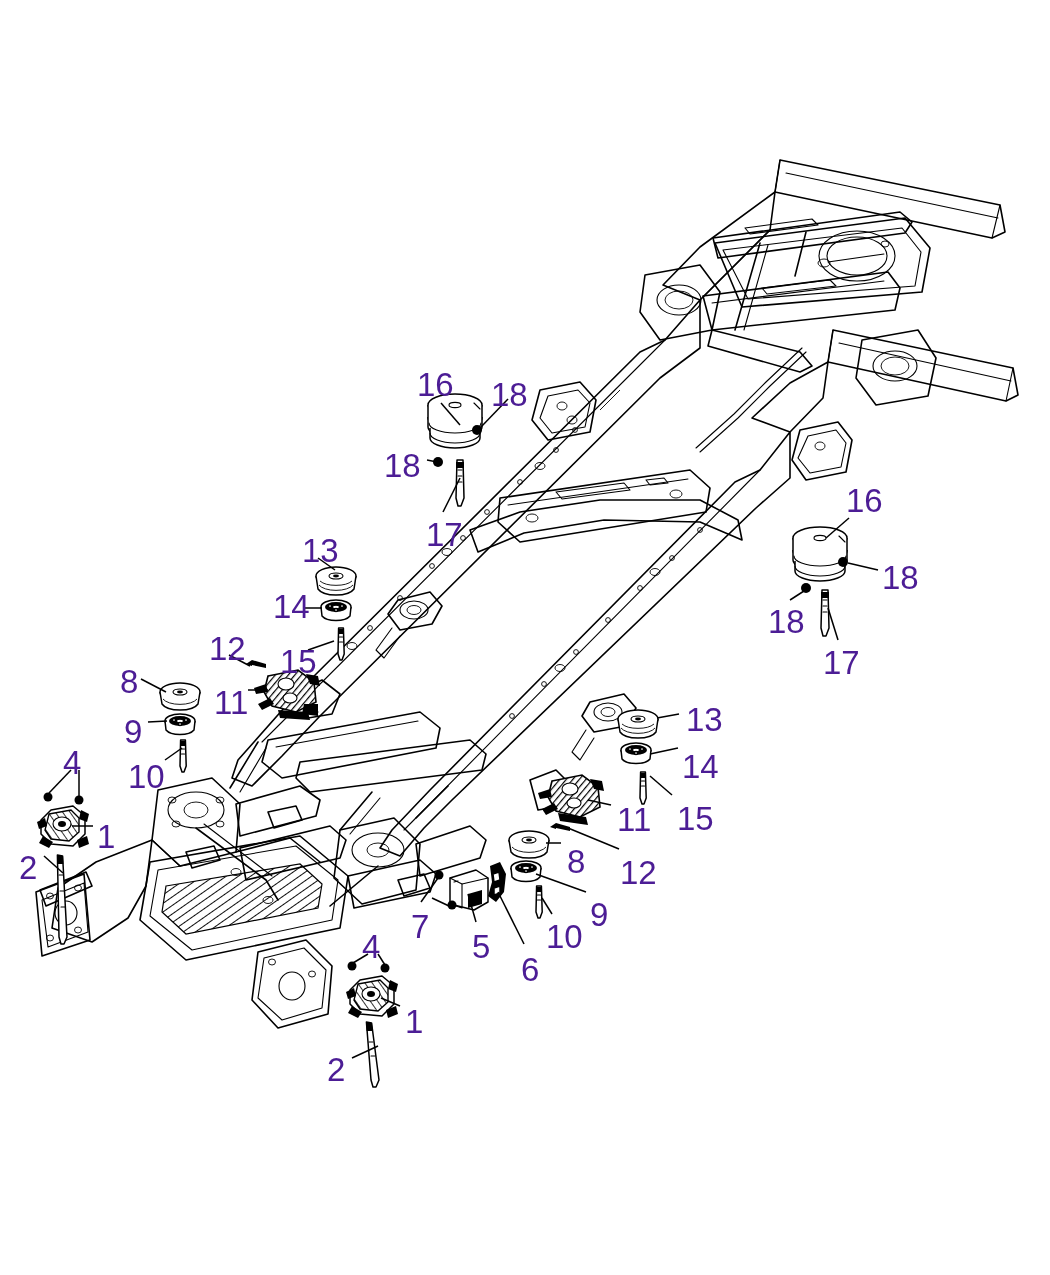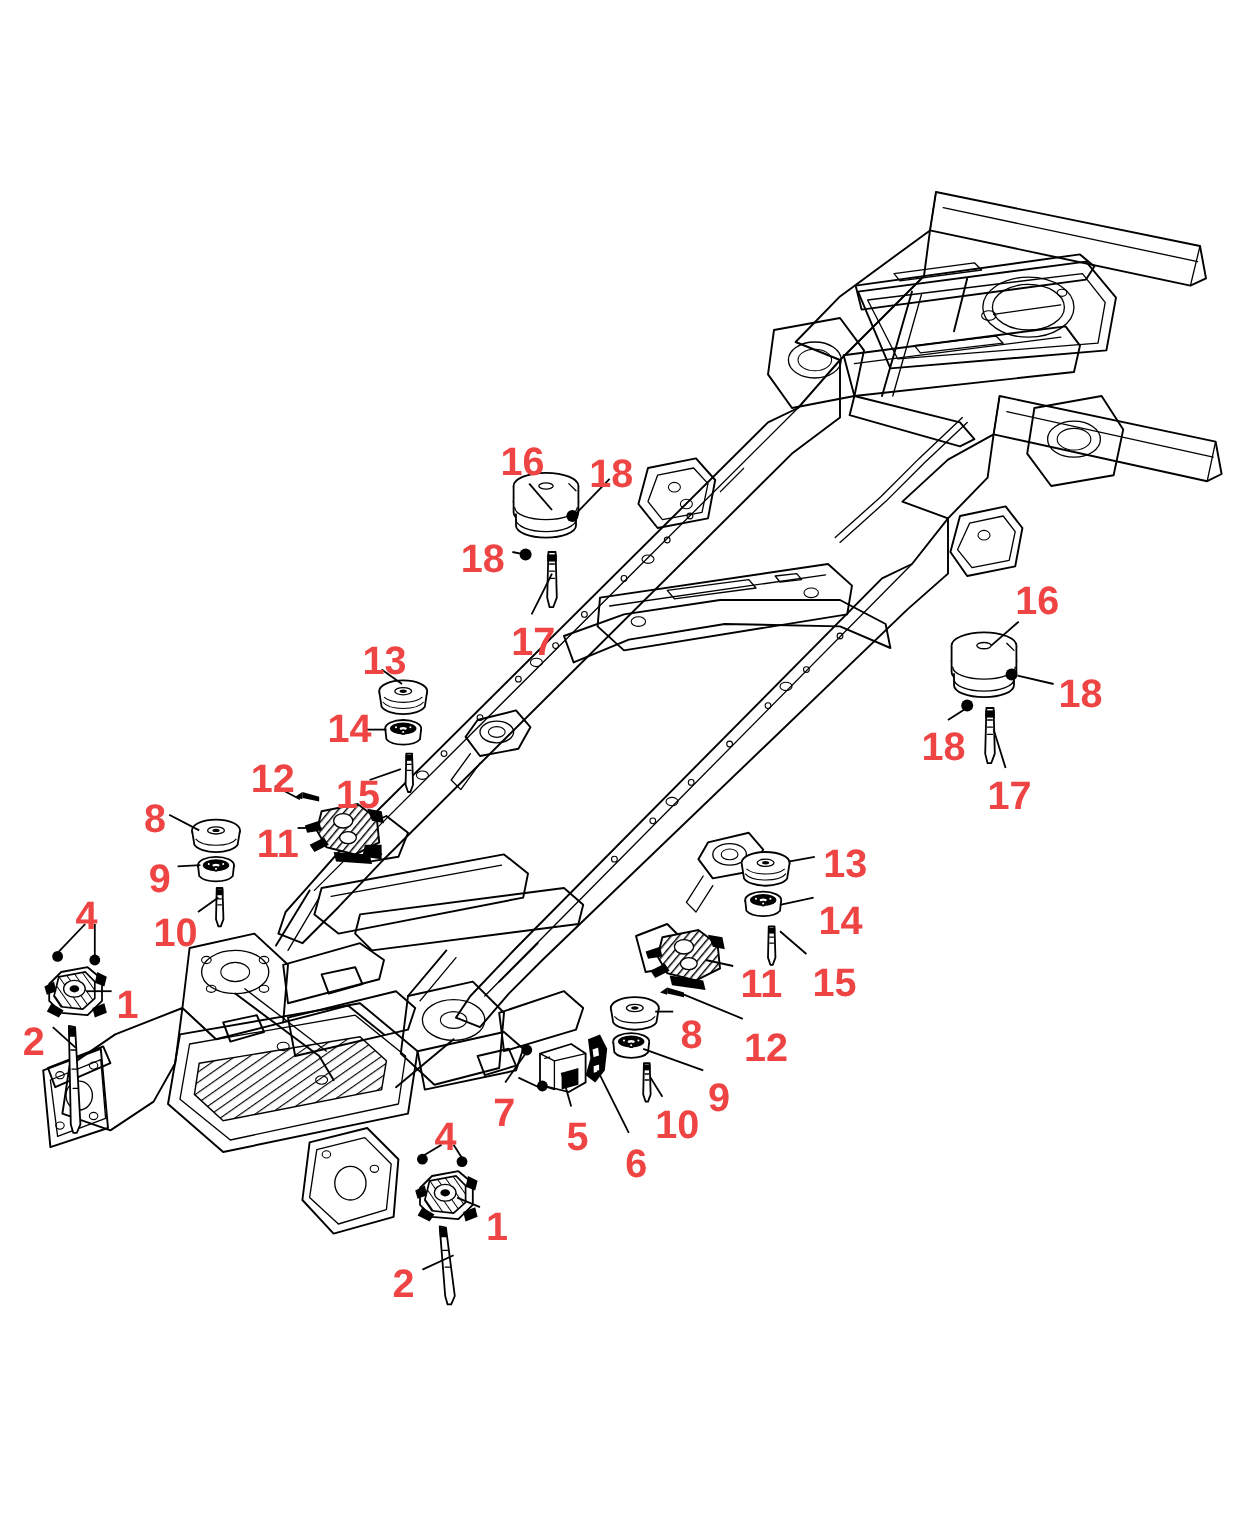--- a/index.html
+++ b/index.html
@@ -22,22 +22,22 @@
     position: absolute;
     left: 0;
     top: 0;
     width: 1050px;
     height: 1275px;
   }
   .callout {
     position: absolute;
     font-family: "Liberation Sans", sans-serif;
     font-size: 33px;
-    font-weight: 700;
-    color: #ef4444;
+    font-weight: 400;
+    color: #4c1d95;
     line-height: 1;
     white-space: nowrap;
     user-select: none;
   }
 </style>
 </head>
 <body>
 
 <div id="diagram-root">
 

